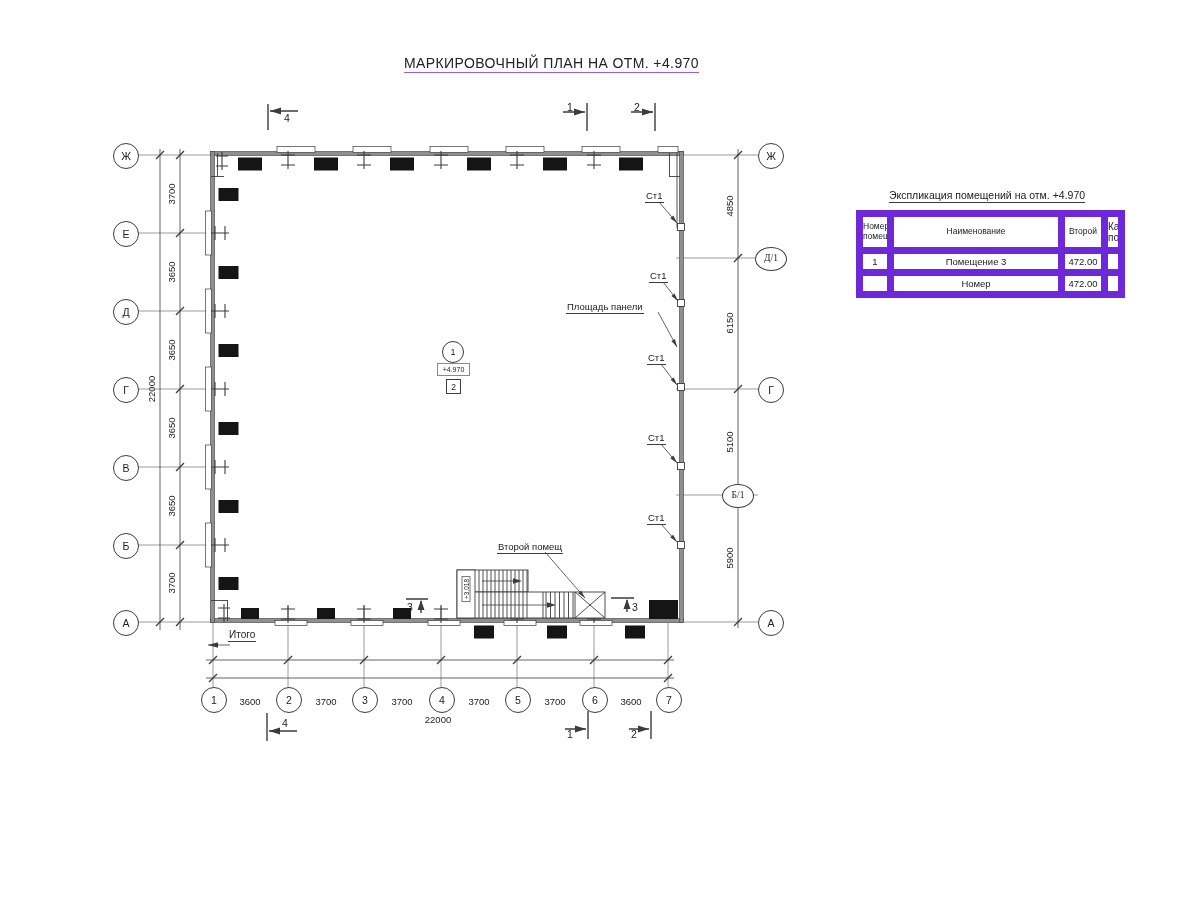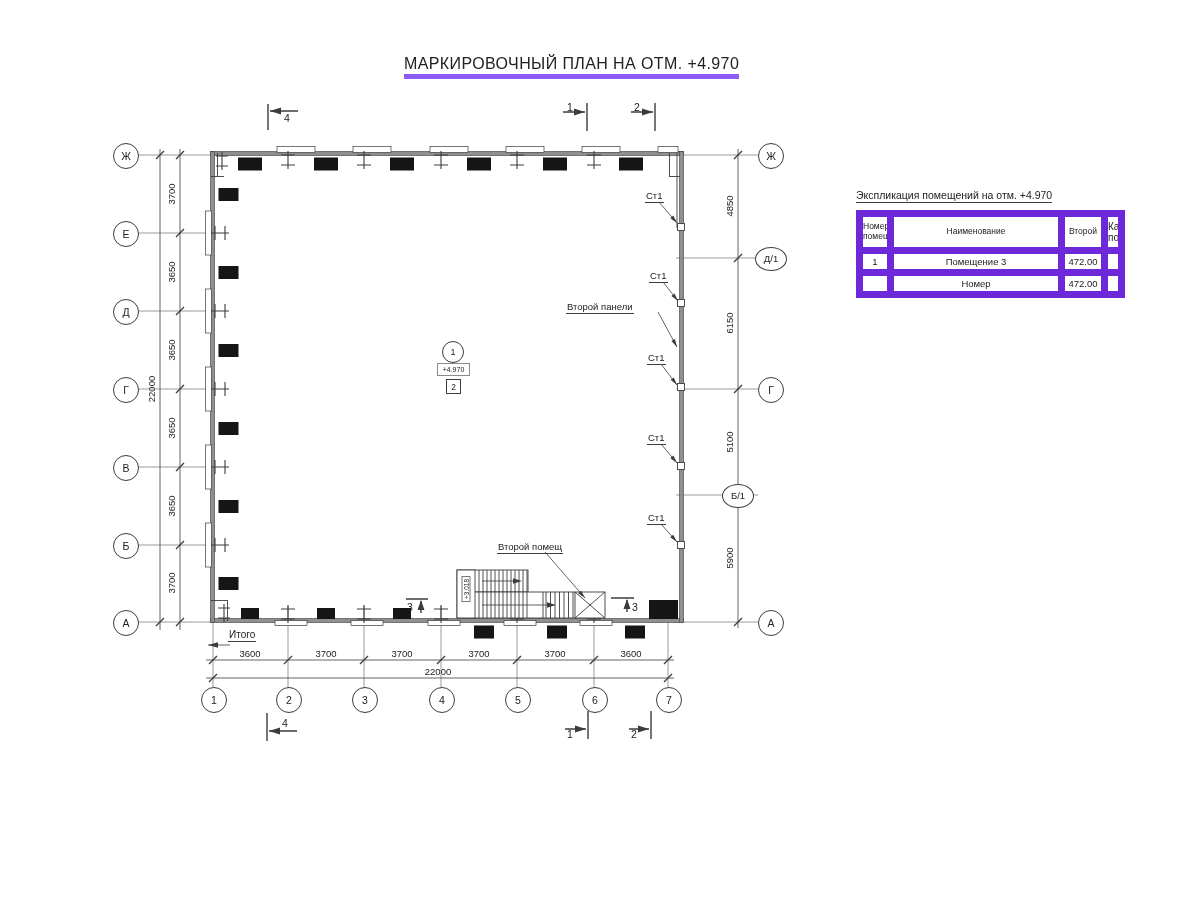--- a/index.html
+++ b/index.html
@@ -1,39 +1,39 @@
 <!DOCTYPE html>
 <html><head>
 <meta charset="utf-8">
 <style>
   html,body{margin:0;padding:0;background:#fff;}
   .canvas{position:relative;width:1200px;height:900px;background:#ffffff;overflow:hidden;
           font-family:"Liberation Sans", sans-serif;color:#222;}
   svg{position:absolute;left:0;top:0;}
-  .main-title{position:absolute;left:404px;top:55px;font-size:16px;letter-spacing:.4px;
-              border-bottom:5px solid #8b5cf6;padding-bottom:1px;white-space:nowrap;}
+  .main-title{position:absolute;left:404px;top:55px;font-size:14px;letter-spacing:.4px;
+              border-bottom:1px solid #8b5cf6;padding-bottom:1px;white-space:nowrap;}
   .bubble{position:absolute;width:24px;height:24px;border:1px solid #3c3c3c;border-radius:50%;
           background:#fff;display:flex;align-items:center;justify-content:center;
           font-size:10.5px;line-height:1;}
-  .bubble.wide{width:30px;height:22px;}
-  .dimh{position:absolute;transform:translate(-50%,-50%);font-size:9.5px;white-space:nowrap;}
+  .bubble.wide{width:30px;height:22px;font-family:Liberation Serif, serif;}
+  .dimh{position:absolute;transform:translate(-50%,-50%);font-size:9.5px;white-space:nowrap;margin-top:48px;}
   .dimv{position:absolute;transform:translate(-50%,-50%) rotate(-90deg);font-size:9.5px;white-space:nowrap;}
   .seclab{position:absolute;transform:translate(-50%,-50%);font-size:10.5px;}
   .anno{position:absolute;font-size:9.5px;border-bottom:1px solid #3c3c3c;
         padding:0 1px 1px 1px;white-space:nowrap;background:transparent;}
   .room-circle{position:absolute;left:442px;top:341px;width:20px;height:20px;border:1px solid #3c3c3c;
                border-radius:50%;display:flex;align-items:center;justify-content:center;font-size:9px;background:#fff;}
   .room-elev{position:absolute;left:437px;top:363px;width:31px;height:11px;border:1px solid #8a8a8a;
              display:flex;align-items:center;justify-content:center;font-size:7px;background:#fff;}
   .room-type{position:absolute;left:446px;top:379px;width:13px;height:13px;border:1px solid #3c3c3c;
              display:flex;align-items:center;justify-content:center;font-size:8.5px;background:#fff;}
   .stairelev{position:absolute;left:466px;top:589px;transform:translate(-50%,-50%) rotate(-90deg);
              font-size:6.5px;border:1px solid #777;padding:0 2px;background:#fff;white-space:nowrap;}
   .expl{position:absolute;left:856px;top:189px;width:262px;}
-  .expl-title{text-align:left;margin-bottom:9px;font-size:10.5px;}
+  .expl-title{text-align:center;margin-bottom:9px;font-size:10.5px;}
   .expl-title span{border-bottom:1px solid #3c3c3c;padding-bottom:1px;}
   table.expl-table{border-collapse:collapse;table-layout:fixed;width:262px;border:1.5px solid #3c3c3c;}
   table.expl-table th,table.expl-table td{border:7px solid #6d28d9;font-weight:normal;
       text-align:center;padding:0;overflow:hidden;}
   table.expl-table th{font-size:8.5px;height:30px;line-height:1.15;}
   table.expl-table th.cat{font-size:10px;}
   table.expl-table td{font-size:9.5px;height:15px;}
   td.name-cell{text-align:left;padding-left:5px;}
   td.total-cell{text-align:right;padding-right:8px;}
 </style>
@@ -236,21 +236,21 @@
   <div class="seclab" style="left:570px;top:734px">1</div>
   <div class="seclab" style="left:634px;top:734px">2</div>
   <div class="seclab" style="left:410px;top:607px">3</div>
   <div class="seclab" style="left:635px;top:607px">3</div>
 
   <div class="anno" style="left:645px;top:190px">Ст1</div>
   <div class="anno" style="left:649px;top:270px">Ст1</div>
   <div class="anno" style="left:647px;top:352px">Ст1</div>
   <div class="anno" style="left:647px;top:432px">Ст1</div>
   <div class="anno" style="left:647px;top:512px">Ст1</div>
-  <div class="anno" style="left:566px;top:301px">Второй панели</div>
+  <div class="anno" style="left:566px;top:301px">Площадь панели</div>
   <div class="anno" style="left:497px;top:541px">Второй помещ</div>
   <div class="anno" style="left:228px;top:629px;font-size:10px">Итого</div>
   <div class="stairelev">+3.018</div>
 
   <div class="room-circle">1</div>
   <div class="room-elev">+4.970</div>
   <div class="room-type">2</div>
 
   <div class="expl">
     <div class="expl-title">

